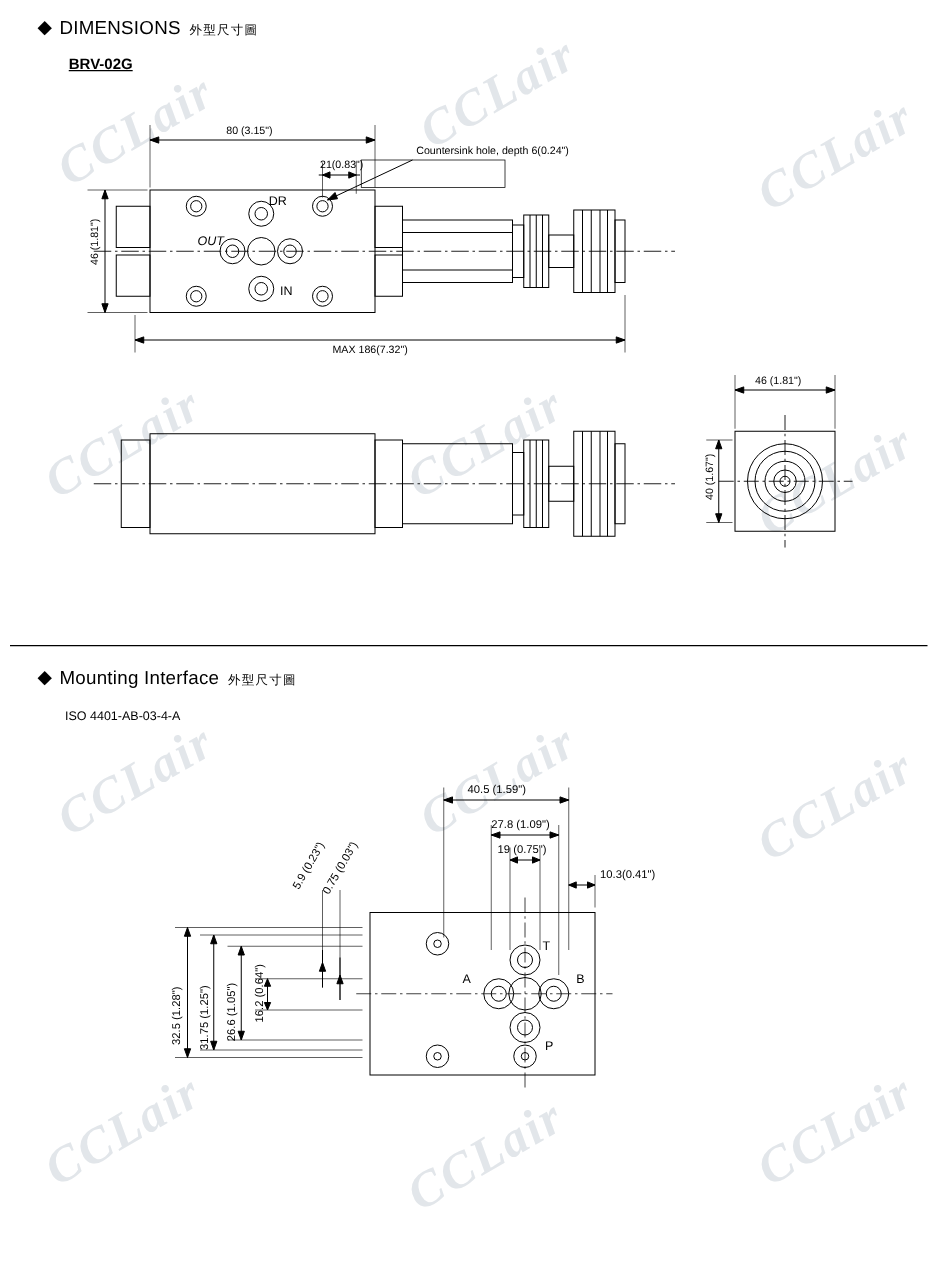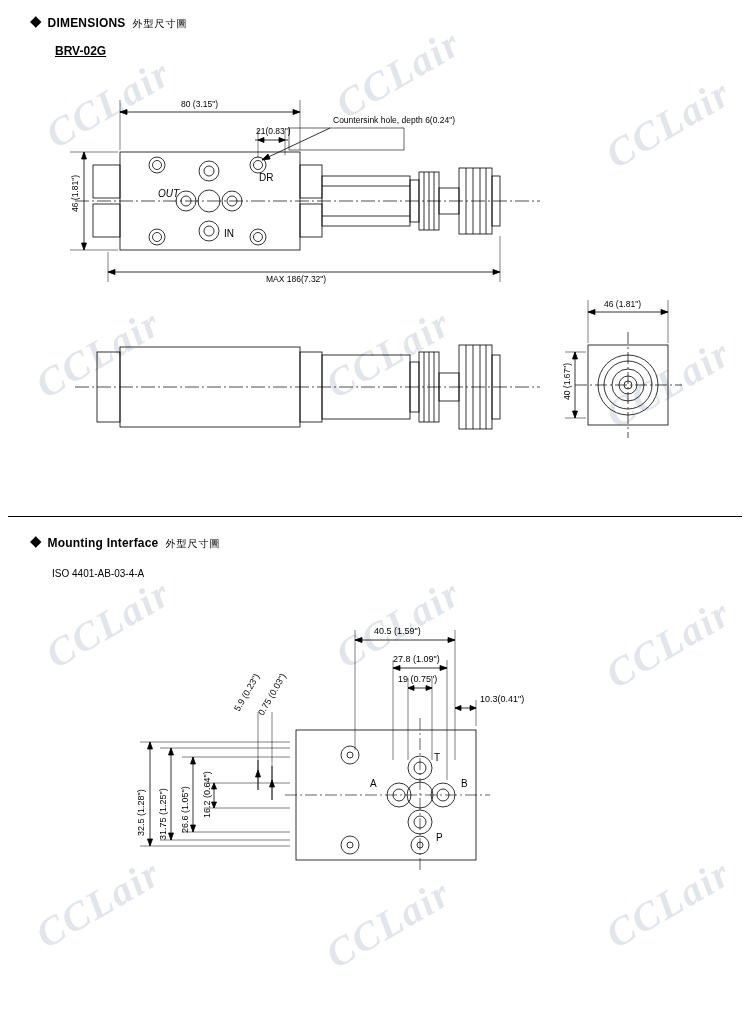--- a/index.html
+++ b/index.html
@@ -42,22 +42,22 @@
     z-index: 12;
   }
   .diamond {
     font-size: 15px;
     line-height: 1;
     margin-right: 6px;
     position: relative;
     top: -1px;
   }
   .sec-title {
-    font-size: 12px;
-    font-weight: bold;
+    font-size: 15px;
+    font-weight: normal;
     letter-spacing: .2px;
     text-align: center;
   }
   .sec-sub {
     font-size: 10px;
     margin-left: 7px;
     letter-spacing: 1px;
   }
   .model {
     position: absolute;
@@ -236,21 +236,21 @@
     </g>
   </svg>
 
   <div class="lbl" style="left:181px; top:99px;">80 (3.15")</div>
   <div class="lbl" style="left:256px; top:126px;">21(0.83")</div>
   <div class="lbl" style="left:333px; top:115px;">Countersink hole, depth 6(0.24")</div>
   <div class="lbl" style="left:70px;  top:212px; transform:rotate(-90deg); transform-origin:left top;">46 (1.81")</div>
   <div class="lbl" style="left:266px; top:274px;">MAX 186(7.32")</div>
   <div class="lbl" style="left:604px; top:299px;">46 (1.81")</div>
   <div class="lbl" style="left:562px; top:400px; transform:rotate(-90deg); transform-origin:left top;">40 (1.67")</div>
-  <div class="lbl s10" style="left:215px; top:172px;margin-left:44px;">DR</div>
+  <div class="lbl s10" style="left:215px; top:156px;">DR</div>
   <div class="lbl s10" style="left:158px; top:188px;font-style:italic;">OUT</div>
   <div class="lbl s10" style="left:224px; top:228px;">IN</div>
 
   <div class="hr" style="left:8px; top:516px; width:734px;"></div>
 
   <div class="sec-head" style="left:30px; top:534px;">
     <span class="diamond">◆</span>
     <span class="sec-title">Mounting Interface</span>
     <span class="sec-sub">外型尺寸圖</span>
   </div>

